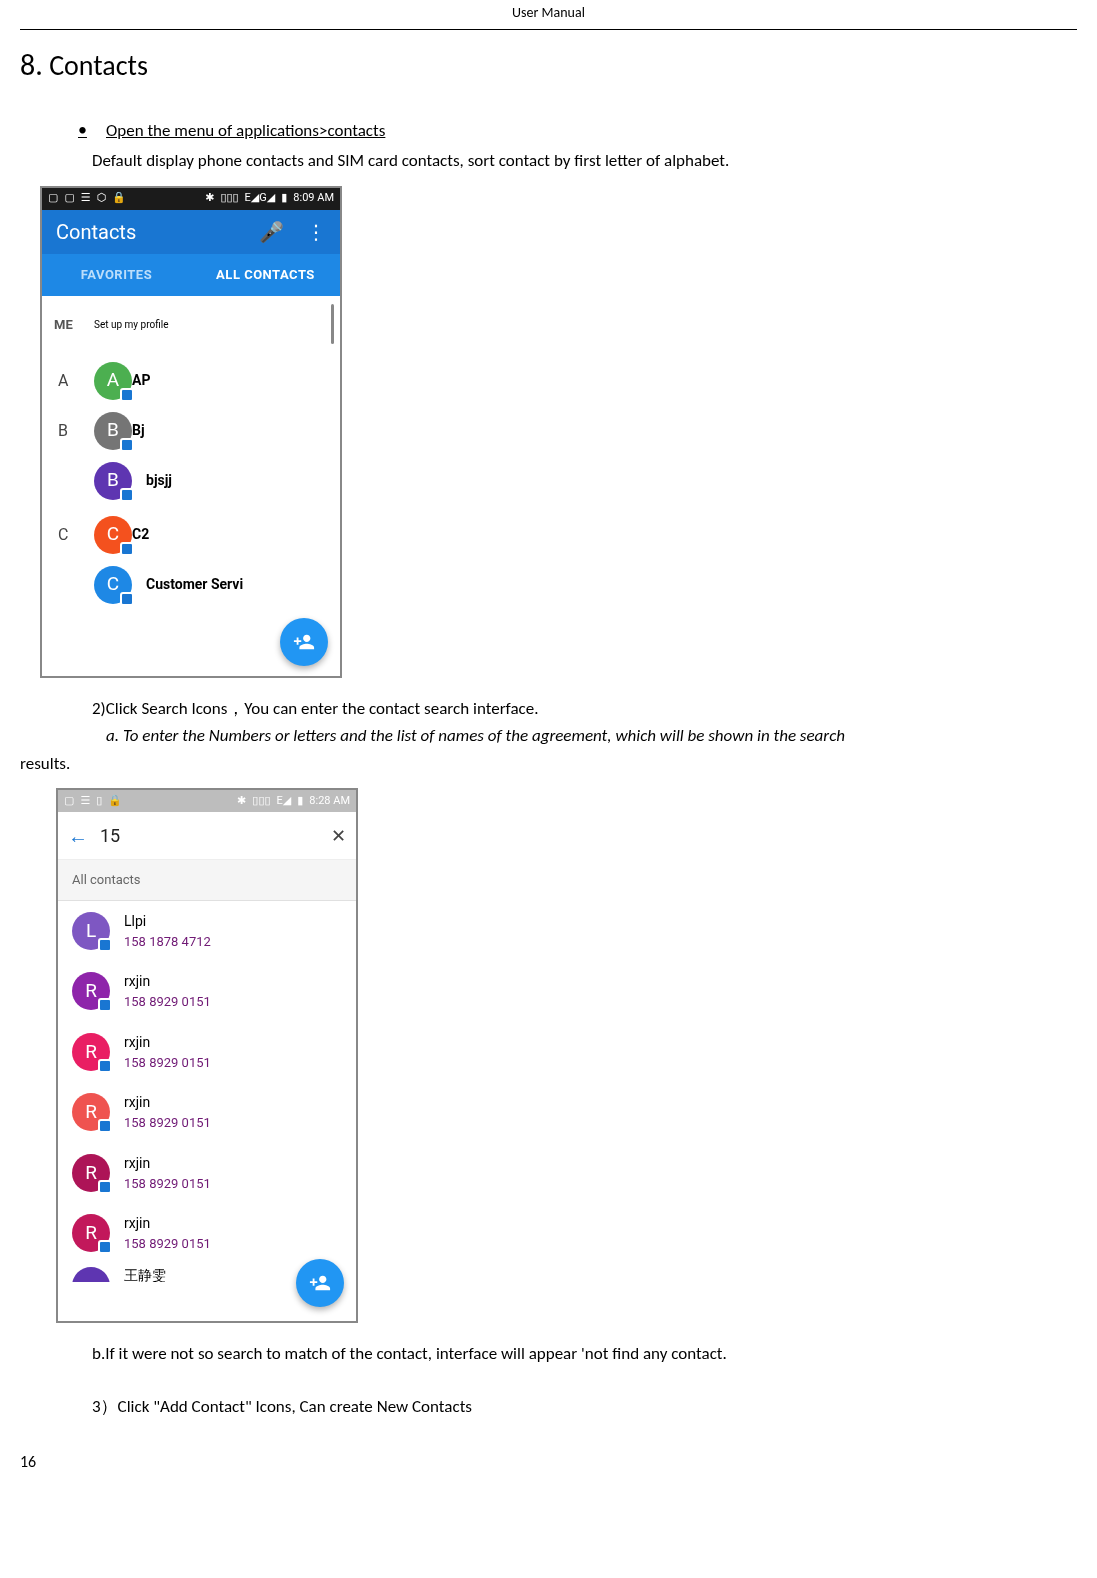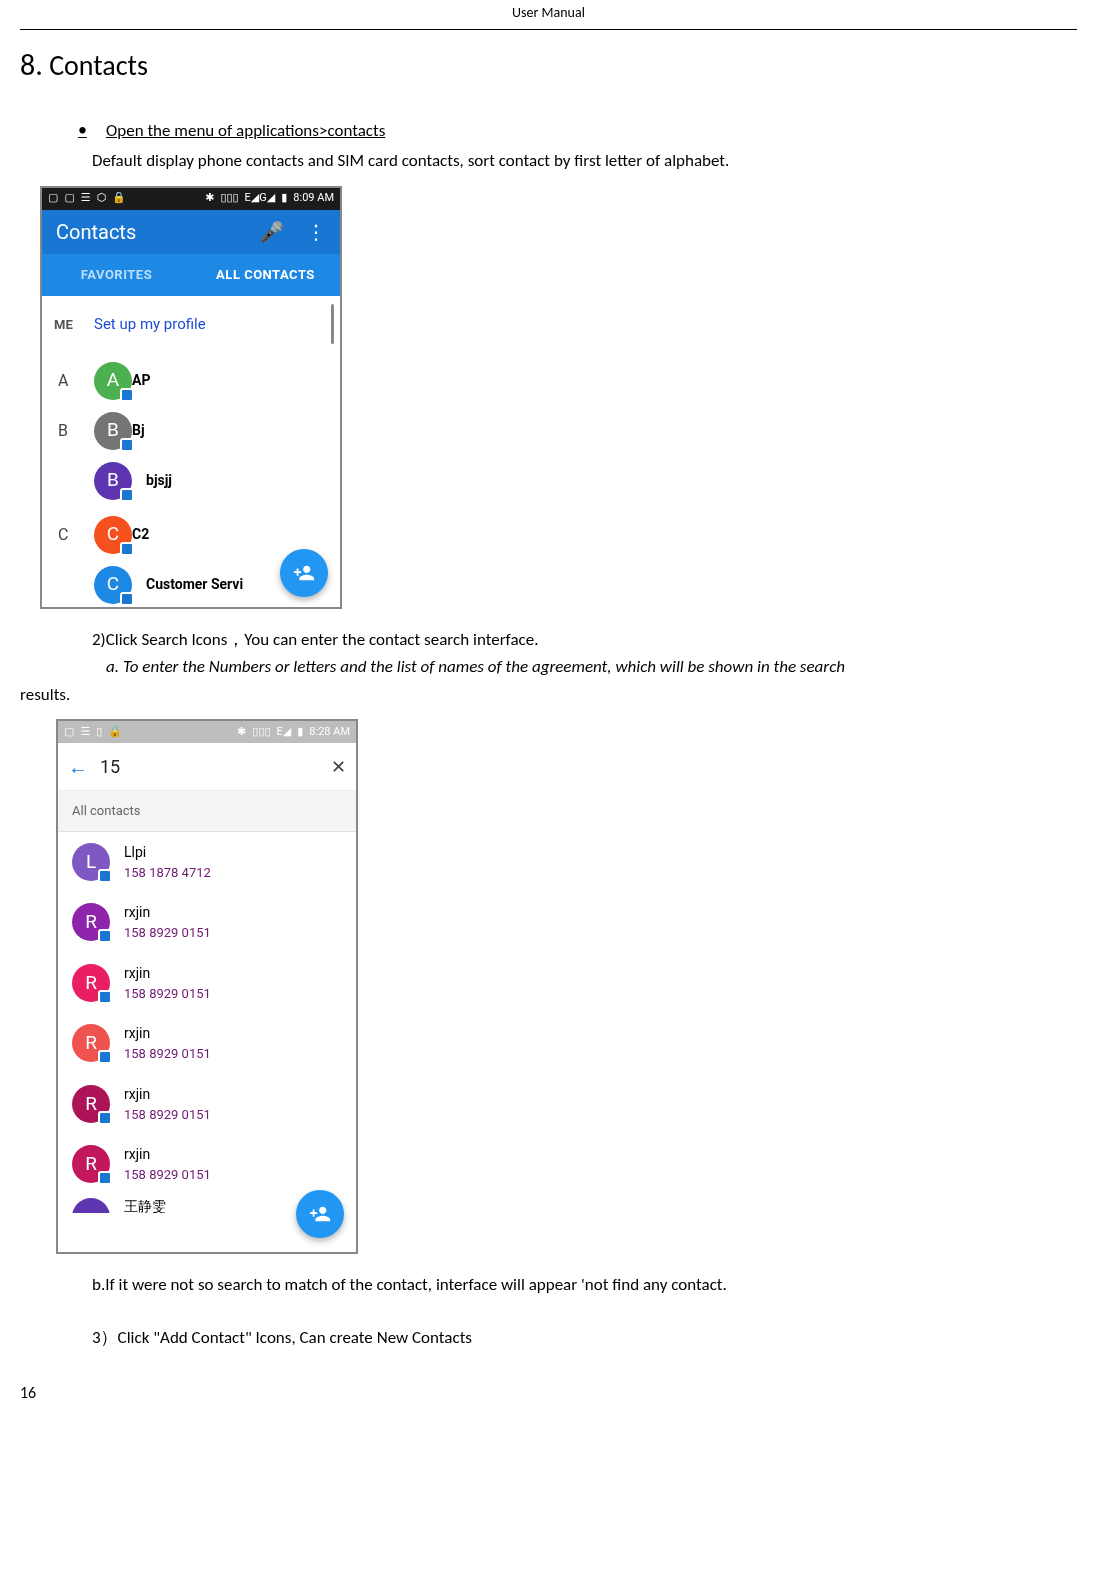--- a/index.html
+++ b/index.html
@@ -95,31 +95,31 @@
     align-items: center;
     justify-content: center;
     position: relative;
     letter-spacing: 0.5px;
   }
   .tabs-bar1 .tab.inactive { color: #bbdefb; }
   .tabs-bar1 .tab.active { color: #fff; }
   .contacts-body {
     background: #fff;
     position: relative;
-    height: 311px;
+    height: 380px;
   }
   .me-row {
     display: flex;
     align-items: center;
     height: 58px;
     padding-left: 12px;
     color: #757575;
   }
   .me-row .me-label { width: 40px; font-weight: bold; color: #555; }
-  .me-row .me-text { color: #1d4ed8; font-size: 15px; }
+  .me-row .me-text { color: #000000; font-size: 10px; }
   .scroll-ind {
     position: absolute;
     right: 6px;
     top: 8px;
     width: 3px;
     height: 40px;
     background: #888;
     border-radius: 2px;
   }
   .letter-row {

